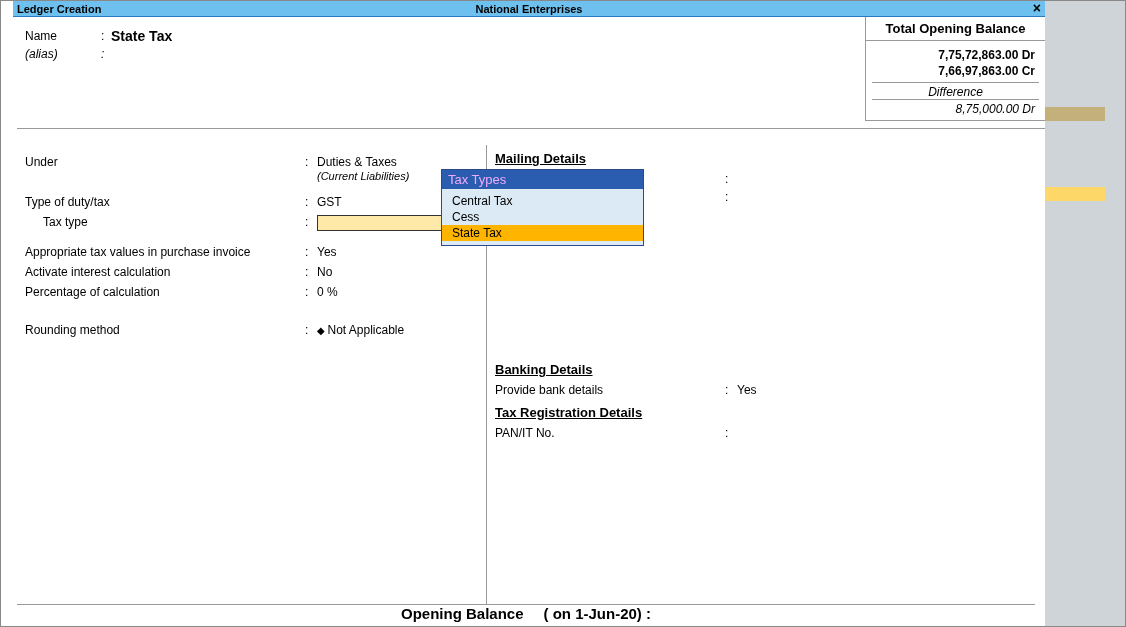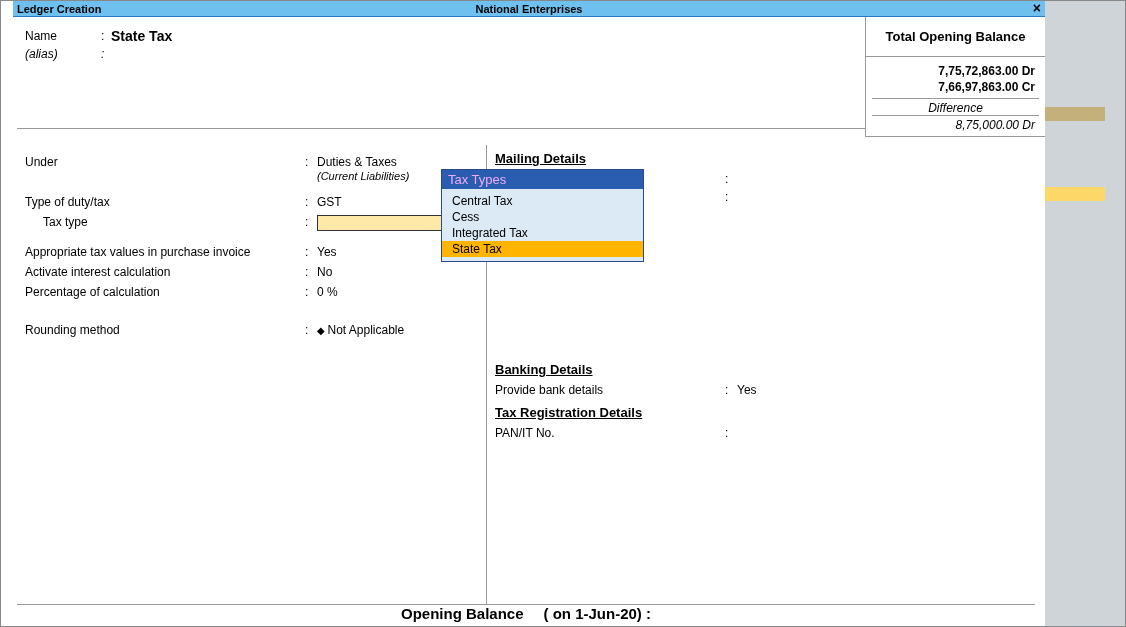--- a/index.html
+++ b/index.html
@@ -100,21 +100,21 @@
     width: 180px;
     border-left: 1px solid #999;
     border-bottom: 1px solid #999;
     background: #fff;
   }
   .balbox .bal-title {
     text-align: center;
     font-weight: bold;
     font-size: 13px;
     border-bottom: 1px solid #999;
-    padding: 12px 0;
+    padding: 4px 0;
   }
   .balbox .bal-body { padding: 6px 6px 2px; }
   .balbox .bal-row { text-align: right; font-weight: bold; font-size: 12px; padding: 1px 4px; }
   .balbox .bal-diff-label { text-align: center; font-style: italic; border-top: 1px solid #999; margin-top: 3px; padding-top: 2px; }
   .balbox .bal-diff-val { text-align: right; font-style: italic; border-top: 1px solid #999; padding: 2px 4px; }
 
   .body-area {
     position: absolute;
     top: 128px;
     left: 0;
@@ -325,17 +325,16 @@
       <span style="width:20px"></span>
       <span>( on 1-Jun-20)  :</span>
     </div>
   </div>
 
   <div class="popup">
     <div class="popup-title">Tax Types</div>
     <div class="popup-body" id="popup-body">
         <div class="popup-item">Central Tax</div>
         <div class="popup-item">Cess</div>
-        <div class="popup-item">Integrated Tax</div>
         <div class="popup-item selected">State Tax</div>
       </div>
   </div>
 </div>
 
 </body></html>

